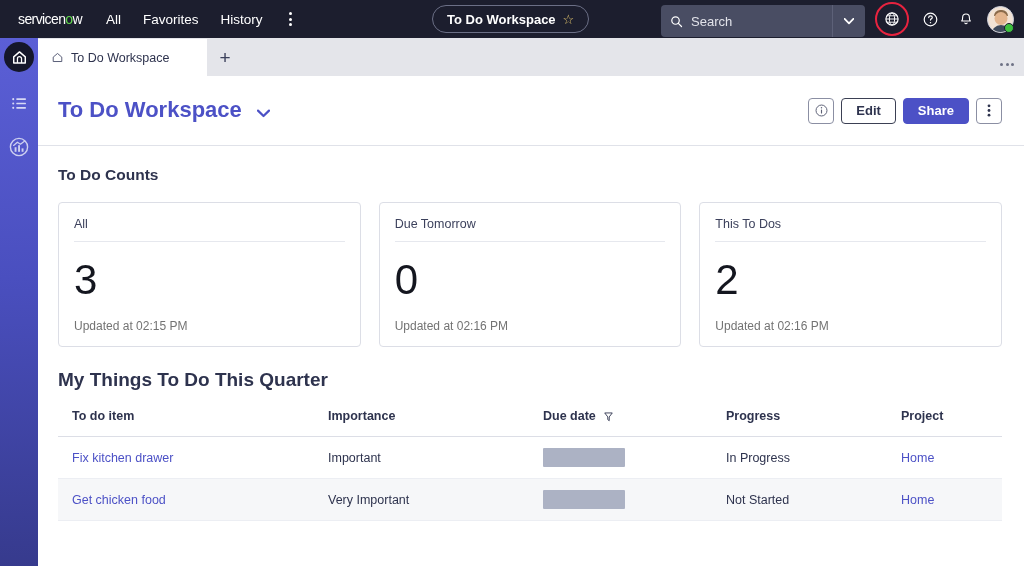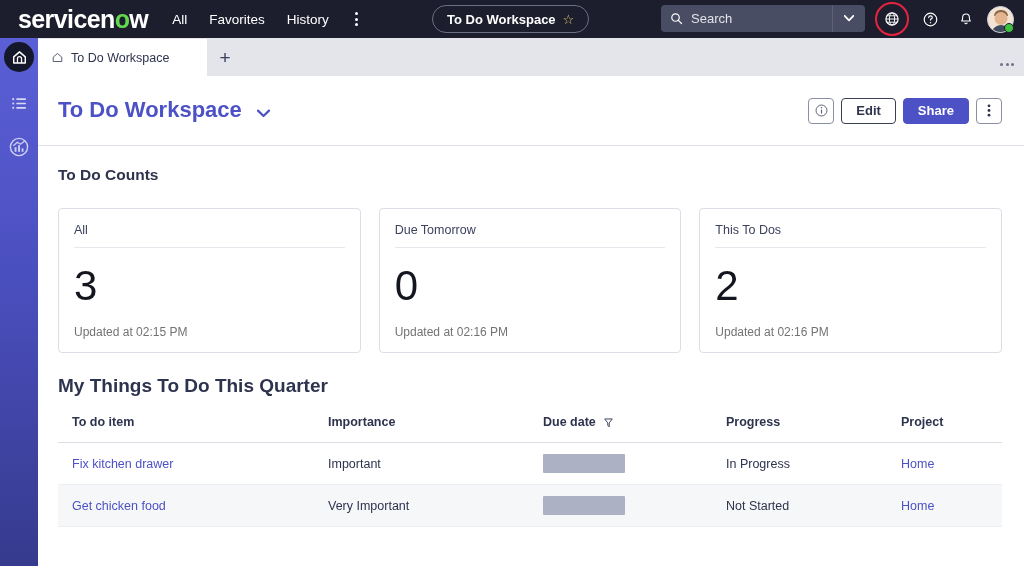--- a/index.html
+++ b/index.html
@@ -26,22 +26,22 @@
     position: absolute;
     top: 0; left: 0;
     width: 1024px;
     height: 38px;
     background: #1c1e2e;
     display: flex;
     align-items: center;
   }
   .brand {
     margin-left: 18px;
-    font-size: 25px;
-    font-weight: bold;
+    font-size: 14px;
+    font-weight: normal;
     letter-spacing: -0.6px;
     color: #ffffff;
     line-height: 1;
     display: flex;
     align-items: center;
   }
   .brand .greeno {
     color: #62d84e;
   }
   .topnav {
@@ -94,21 +94,21 @@
     font-size: 13px;
     color: #e6c86e;
     line-height: 1;
   }
 
   .search-wrap {
     position: absolute;
     left: 661px;
     top: 5px;
     width: 204px;
-    height: 27px;
+    height: 32px;
     background: #494d63;
     border-radius: 4px;
     display: flex;
     align-items: center;
   }
   .search-inner {
     flex: 1;
     display: flex;
     align-items: center;
     gap: 8px;
@@ -354,21 +354,21 @@
   }
 
   .content {
     padding: 20px 22px 0 20px;
     box-sizing: border-box;
   }
   .section-title {
     font-size: 15.5px;
     font-weight: bold;
     color: #2e334e;
-    margin: 0 0 24px 0;
+    margin: 0 0 18px 0;
   }
   .section-title.big {
     font-size: 19px;
     margin: 22px 0 18px 0;
   }
 
   .cards {
     display: flex;
     gap: 18px;
   }

